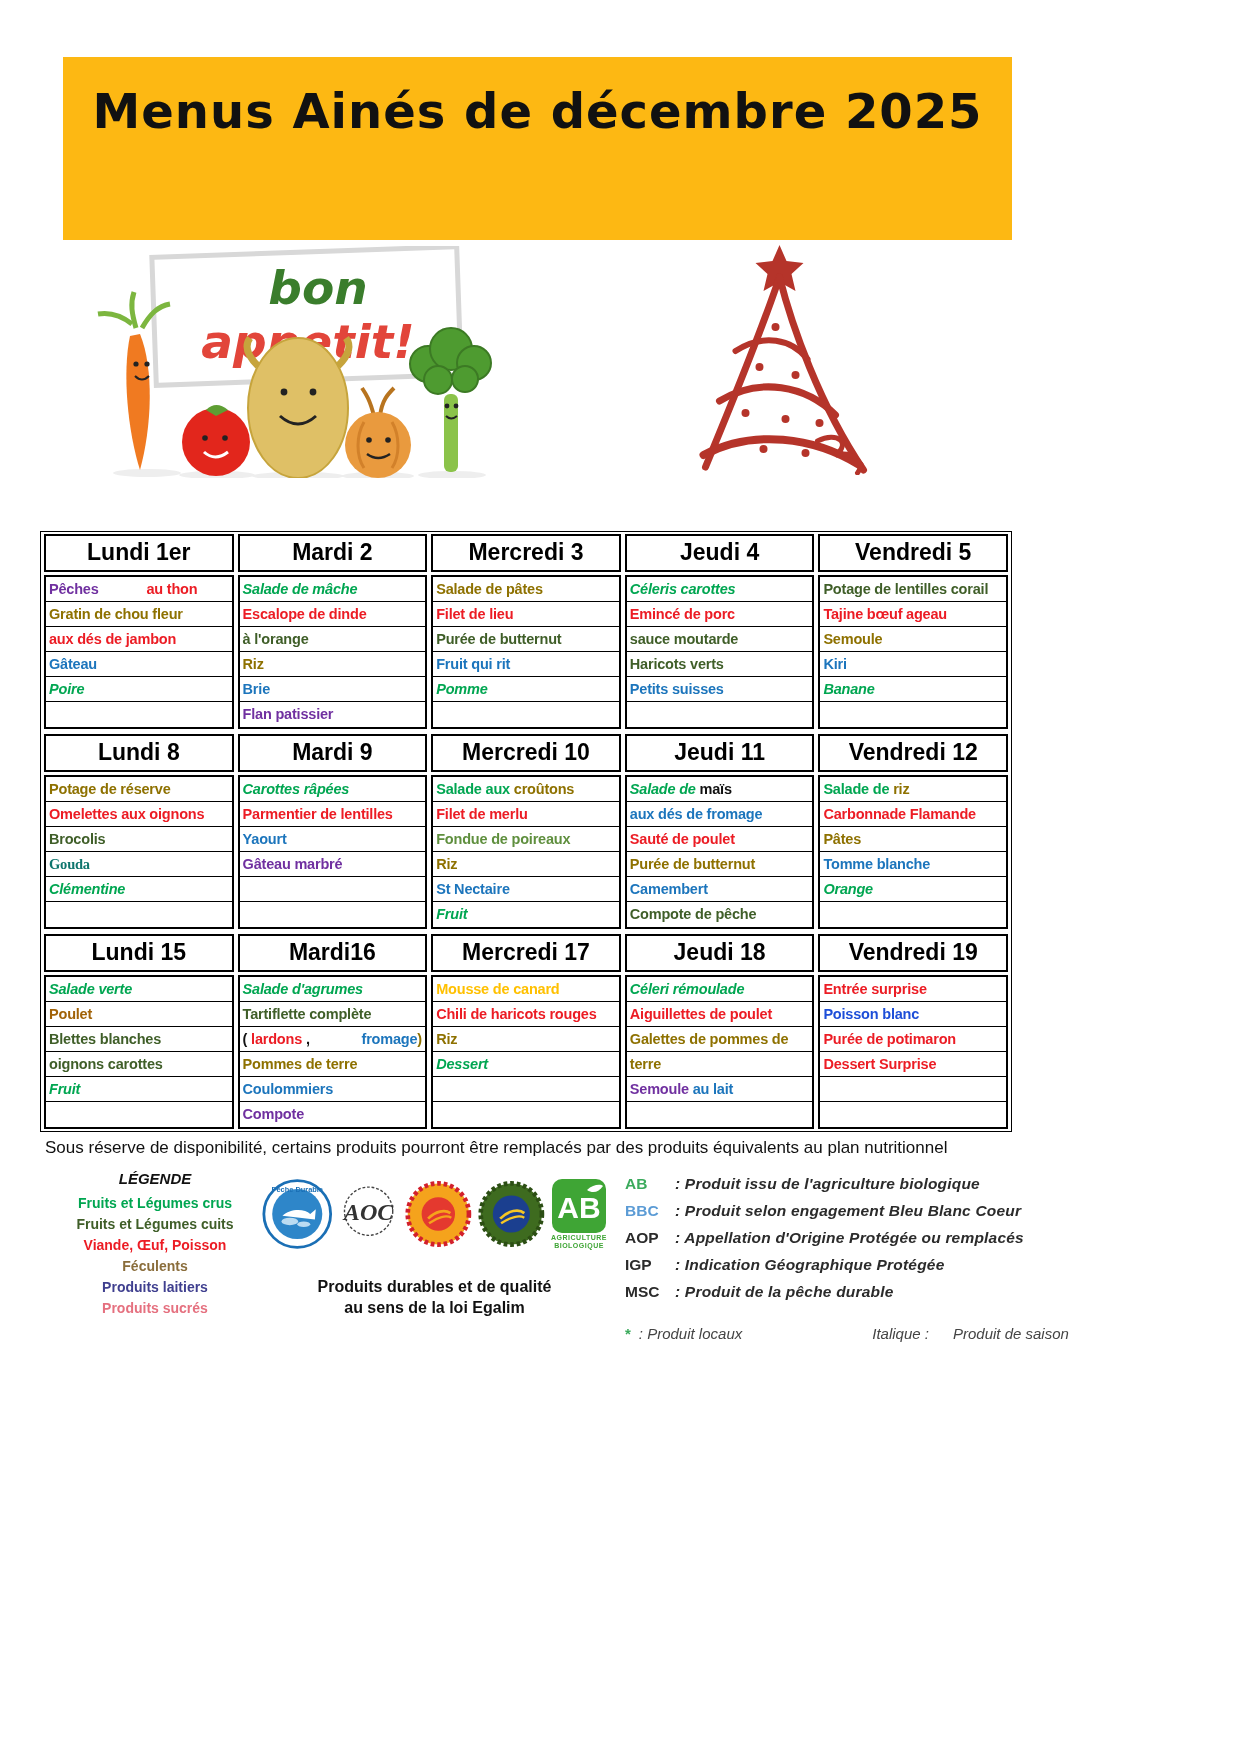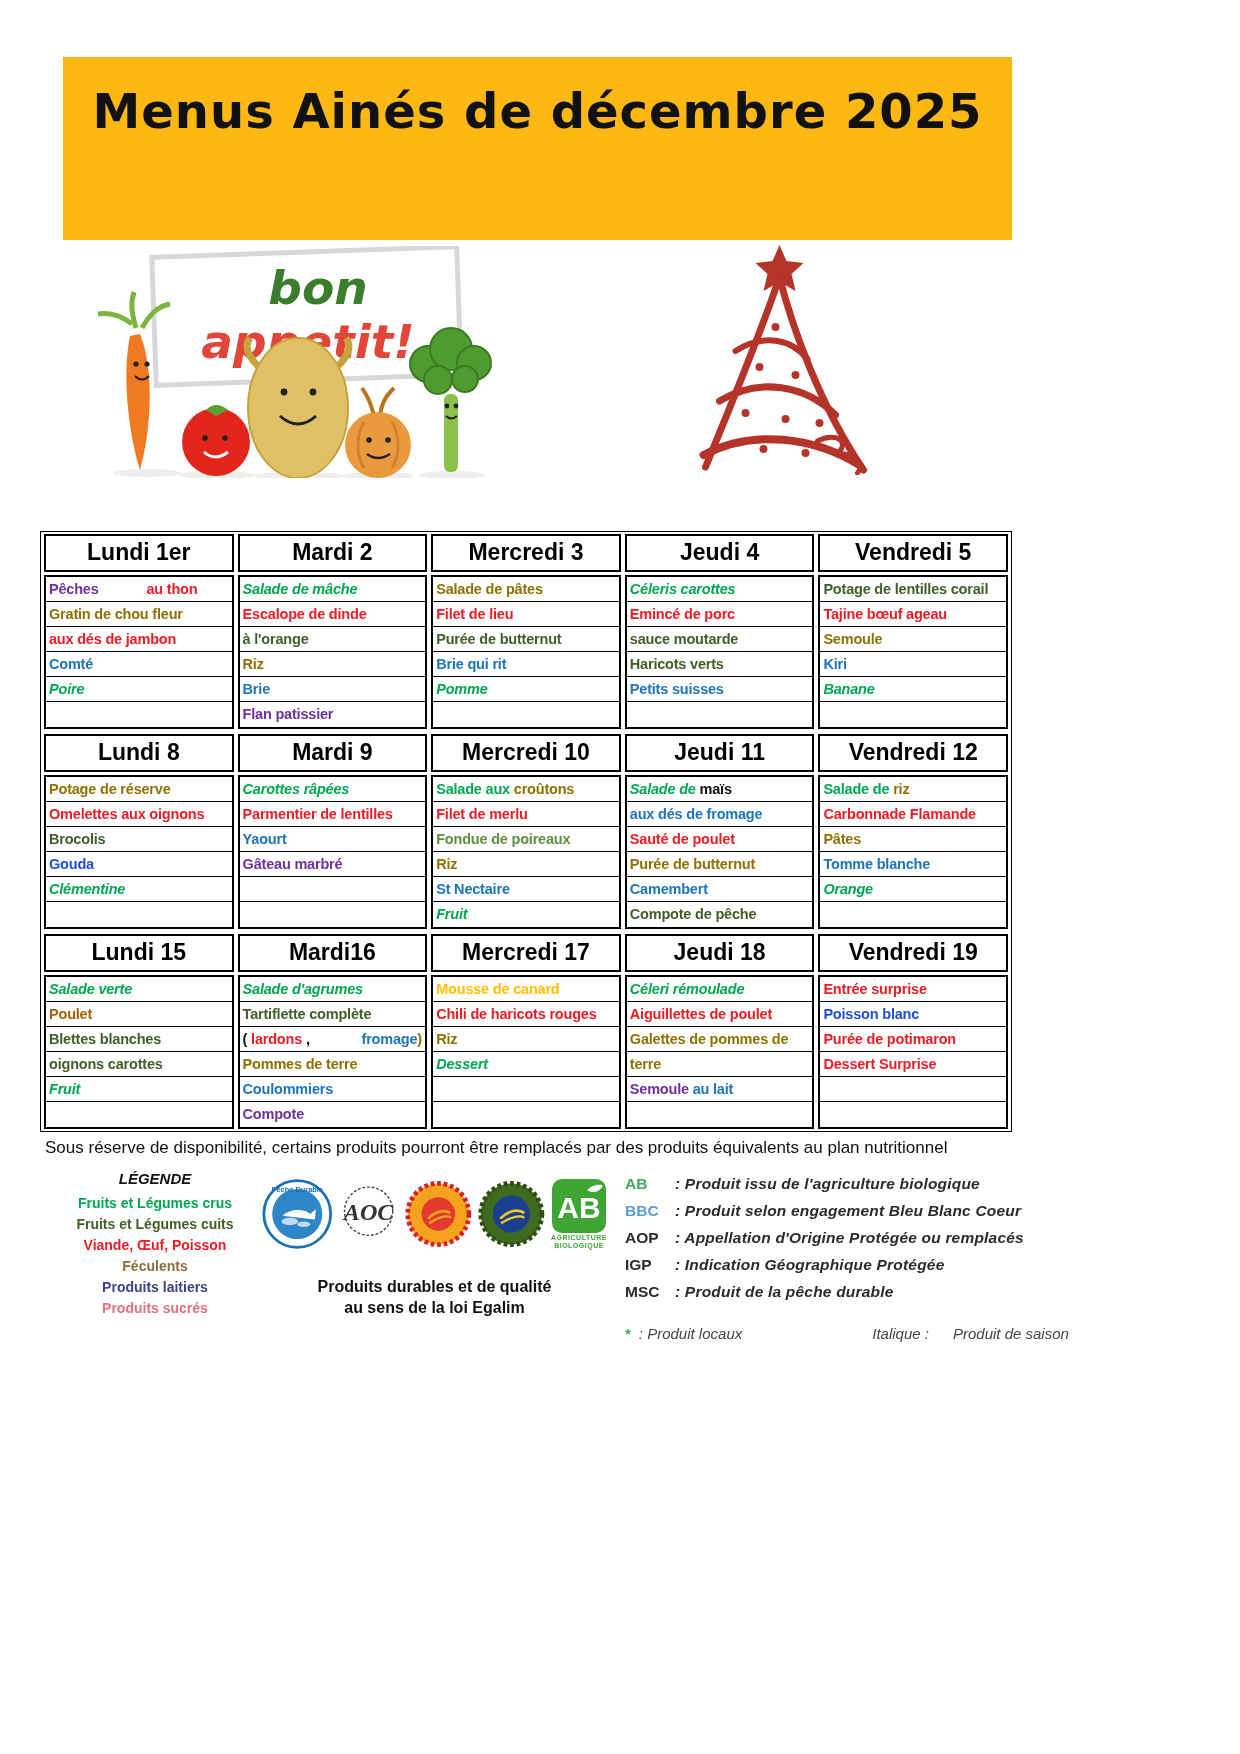--- a/index.html
+++ b/index.html
@@ -144,21 +144,21 @@
   </svg>
 
   <div class="menu-table" id="menu-table">
       <div class="week">
         <div class="day">
           <div class="day-header">Lundi 1er</div>
           <div class="day-body">
             <div class="menu-row"><span style="color: rgb(112, 48, 160);">Pêches </span><span style="color: rgb(236, 28, 36); margin-left: 44px;">au thon</span></div>
             <div class="menu-row"><span style="color: rgb(142, 113, 0);">Gratin de chou fleur</span></div>
             <div class="menu-row"><span style="color: rgb(236, 28, 36);">aux dés de jambon</span></div>
-            <div class="menu-row"><span style="color: rgb(28, 117, 188);">Comté</span></div>
+            <div class="menu-row"><span style="color: rgb(28, 117, 188);">Gâteau</span></div>
             <div class="menu-row"><span style="color: rgb(0, 166, 81); font-style: italic;">Poire</span></div>
             <div class="menu-row"></div>
           </div>
         </div>
         <div class="day">
           <div class="day-header">Mardi 2</div>
           <div class="day-body">
             <div class="menu-row"><span style="color: rgb(0, 166, 81); font-style: italic;">Salade de mâche</span></div>
             <div class="menu-row"><span style="color: rgb(236, 28, 36);">Escalope de dinde</span></div>
             <div class="menu-row"><span style="color: rgb(63, 94, 40);">à l'orange</span></div>
@@ -166,21 +166,21 @@
             <div class="menu-row"><span style="color: rgb(28, 117, 188);">Brie</span></div>
             <div class="menu-row"><span style="color: rgb(112, 48, 160);">Flan patissier</span></div>
           </div>
         </div>
         <div class="day">
           <div class="day-header">Mercredi 3</div>
           <div class="day-body">
             <div class="menu-row"><span style="color: rgb(142, 113, 0);">Salade de pâtes</span></div>
             <div class="menu-row"><span style="color: rgb(236, 28, 36);">Filet de lieu</span></div>
             <div class="menu-row"><span style="color: rgb(63, 94, 40);">Purée de butternut</span></div>
-            <div class="menu-row"><span style="color: rgb(28, 117, 188);">Brie qui rit</span></div>
+            <div class="menu-row"><span style="color: rgb(28, 117, 188);">Fruit qui rit</span></div>
             <div class="menu-row"><span style="color: rgb(0, 166, 81); font-style: italic;">Pomme</span></div>
             <div class="menu-row"></div>
           </div>
         </div>
         <div class="day">
           <div class="day-header">Jeudi 4</div>
           <div class="day-body">
             <div class="menu-row"><span style="color: rgb(0, 166, 81); font-style: italic;">Céleris carottes</span></div>
             <div class="menu-row"><span style="color: rgb(236, 28, 36);">Emincé de porc</span></div>
             <div class="menu-row"><span style="color: rgb(63, 94, 40);">sauce moutarde</span></div>
@@ -201,21 +201,21 @@
           </div>
         </div>
       </div>
       <div class="week">
         <div class="day">
           <div class="day-header">Lundi 8</div>
           <div class="day-body">
             <div class="menu-row"><span style="color: rgb(142, 113, 0);">Potage de réserve</span></div>
             <div class="menu-row"><span style="color: rgb(236, 28, 36);">Omelettes aux oignons</span></div>
             <div class="menu-row"><span style="color: rgb(63, 94, 40);">Brocolis</span></div>
-            <div class="menu-row"><span style="color: #1d4ed8;">Gouda</span></div>
+            <div class="menu-row"><span style="color: #0f766e; font-family: Liberation Serif, serif;">Gouda</span></div>
             <div class="menu-row"><span style="color: rgb(0, 166, 81); font-style: italic;">Clémentine</span></div>
             <div class="menu-row"></div>
           </div>
         </div>
         <div class="day">
           <div class="day-header">Mardi 9</div>
           <div class="day-body">
             <div class="menu-row"><span style="color: rgb(0, 166, 81); font-style: italic;">Carottes râpées</span></div>
             <div class="menu-row"><span style="color: rgb(236, 28, 36);">Parmentier de lentilles</span></div>
             <div class="menu-row"><span style="color: rgb(28, 117, 188);">Yaourt</span></div>

